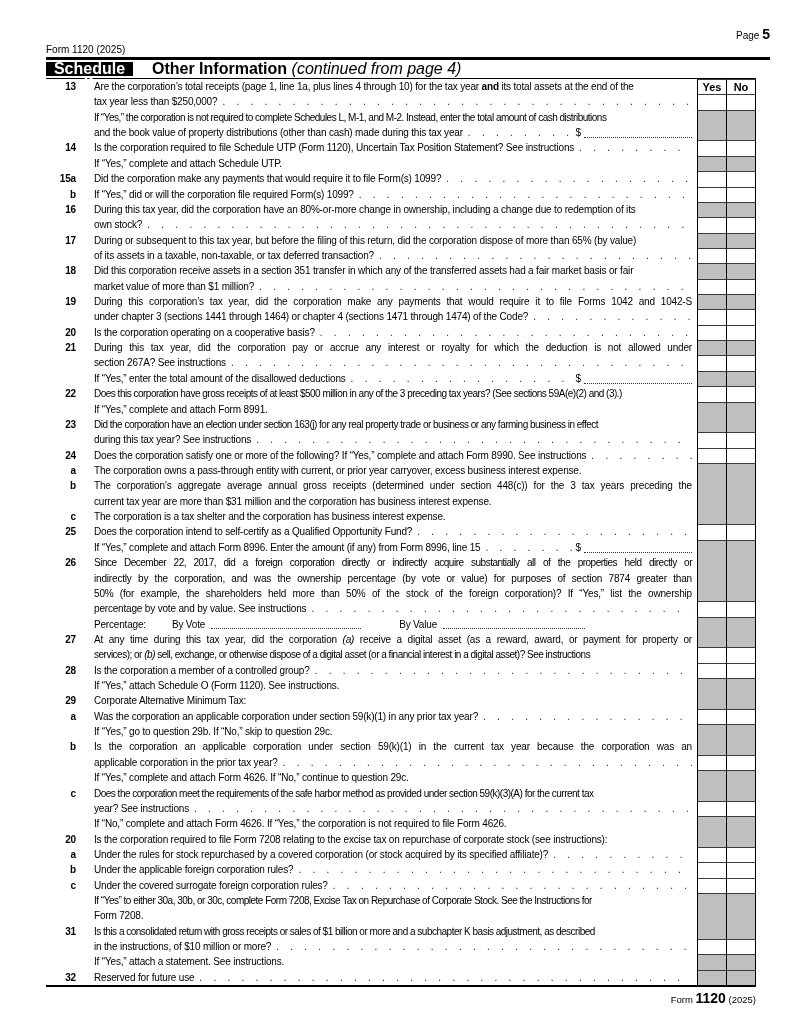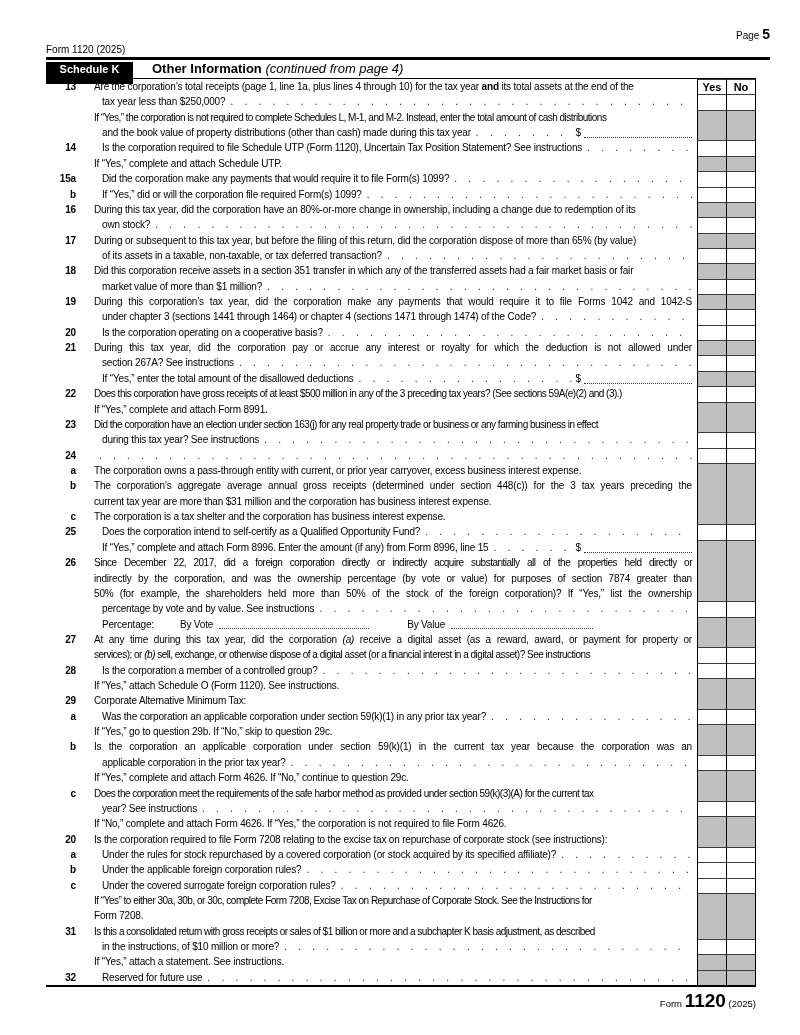--- a/index.html
+++ b/index.html
@@ -3,51 +3,51 @@
 <meta charset="utf-8">
 <style>
   html,body{margin:0;padding:0;background:#ffffff;}
   .page{position:relative;width:800px;height:1035px;background:#fff;overflow:hidden;
         font-family:"Liberation Sans","DejaVu Sans",sans-serif;color:#000;}
   .topleft{position:absolute;left:46px;top:44px;font-size:10px;}
   .topright{position:absolute;right:30px;top:26px;font-size:10px;}
   .topright .pgnum{font-weight:bold;font-size:14px;}
   .toprule{position:absolute;left:46px;top:57px;width:724px;height:2.6px;background:#000;}
   .schedband{position:absolute;left:46px;top:62px;width:710px;height:15.5px;border-bottom:1.6px solid #000;}
-  .schedbox{position:absolute;left:0;top:0;width:87px;height:22px;background:#000;color:#fff;
-            font-weight:bold;font-size:11px;text-align:center;line-height:14px;}
-  .schedtitle{position:absolute;left:106px;top:0;font-size:13px;line-height:14.5px;white-space:nowrap;}
+  .schedbox{position:absolute;left:0;top:0;width:87px;height:14px;background:#000;color:#fff;
+            font-weight:bold;font-size:16px;text-align:center;line-height:14px;}
+  .schedtitle{position:absolute;left:106px;top:0;font-size:16px;line-height:14.5px;white-space:nowrap;}
   .schedtitle .b{font-weight:bold;}
   .schedtitle .i{font-style:italic;}
   .tbl{position:absolute;left:46px;top:79px;width:710px;border-bottom:2.6px solid #000;}
   .row{display:flex;height:15.37px;line-height:15.37px;font-size:10px;letter-spacing:-0.18px;}
   .num{width:30px;flex:none;text-align:right;font-weight:bold;}
   .txt{flex:1 1 0;min-width:0;padding-left:18px;padding-right:5px;overflow:hidden;white-space:nowrap;}
   .txt.fx{display:flex;}
   .txt .b{font-weight:bold;}
   .txt .i{font-style:italic;}
   .jt{text-align:justify;text-align-last:justify;white-space:normal;height:15.37px;}
   .tight{letter-spacing:-0.5px;}
-  .t{flex:none;margin-left:8px;}
+  .t{flex:none;}
   .dots{flex:1 1 0;min-width:0;overflow:hidden;white-space:nowrap;padding-left:5px;
         letter-spacing:2.5px;word-spacing:3.5px;color:#1a1a1a;}
   .ds{flex:none;padding-left:2px;}
   .blank{border-bottom:1.4px dotted #333;align-self:flex-end;margin-bottom:2.5px;height:11px;flex:none;}
   .amt{width:108px;margin-left:3px;}
   .pv{width:150px;margin-left:6px;}
   .pw{width:142px;margin-left:6px;}
   .sp1{margin-left:26px;}
   .sp2{margin-left:38px;}
   .cell{width:29px;flex:none;border-left:1.2px solid #000;box-sizing:border-box;}
   .cell.last{border-right:1.2px solid #000;width:30px;}
   .g{background:#bfbfbf;}
   .bt{border-top:1px solid #3a3a3a;}
   .hd{font-weight:bold;text-align:center;font-size:11px;letter-spacing:0;}
   .footer{position:absolute;right:44px;top:990px;font-size:9.5px;white-space:nowrap;}
-  .footer .fnum{font-weight:bold;font-size:19px;}
+  .footer .fnum{font-weight:bold;font-size:14px;}
 </style>
 </head>
 <body>
 
 <div class="page">
   <div class="topleft">Form 1120 (2025)</div>
   <div class="topright"><span>Page</span> <span class="pgnum">5</span></div>
   <div class="toprule"></div>
 
   <div class="schedband">
@@ -239,20 +239,21 @@
         <div class="txt fx">
           <div class="t"><span>during this tax year? See instructions</span></div>
           <div class="dots">. . . . . . . . . . . . . . . . . . . . . . . . . . . . . . . . . . . . . . . . . . . . . .</div>
         </div>
         <div class="cell bt"></div>
         <div class="cell last bt"></div>
       </div>
       <div class="row">
         <div class="num">24</div>
         <div class="txt fx">
+          <div class="t"><span>Does the corporation satisfy one or more of the following? If “Yes,” complete and attach Form 8990. See instructions</span></div>
           <div class="dots">. . . . . . . . . . . . . . . . . . . . . . . . . . . . . . . . . . . . . . . . . . . . . .</div>
         </div>
         <div class="cell bt"></div>
         <div class="cell last bt"></div>
       </div>
       <div class="row">
         <div class="num">a</div>
         <div class="txt"><span>The corporation owns a pass-through entity with current, or prior year carryover, excess business interest expense.</span></div>
         <div class="cell g bt"></div>
         <div class="cell last g bt"></div>

